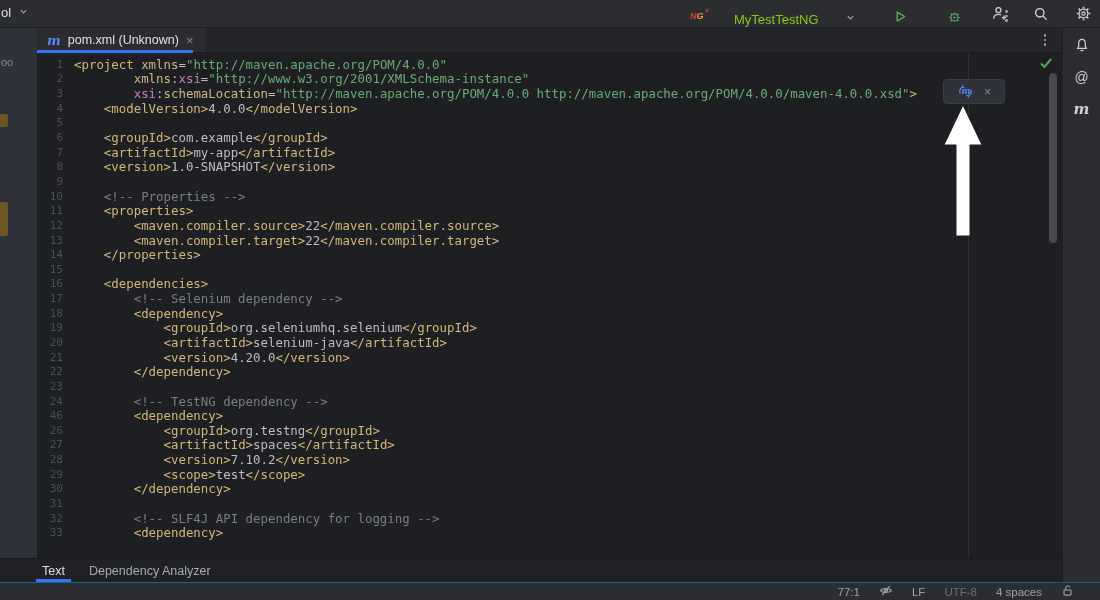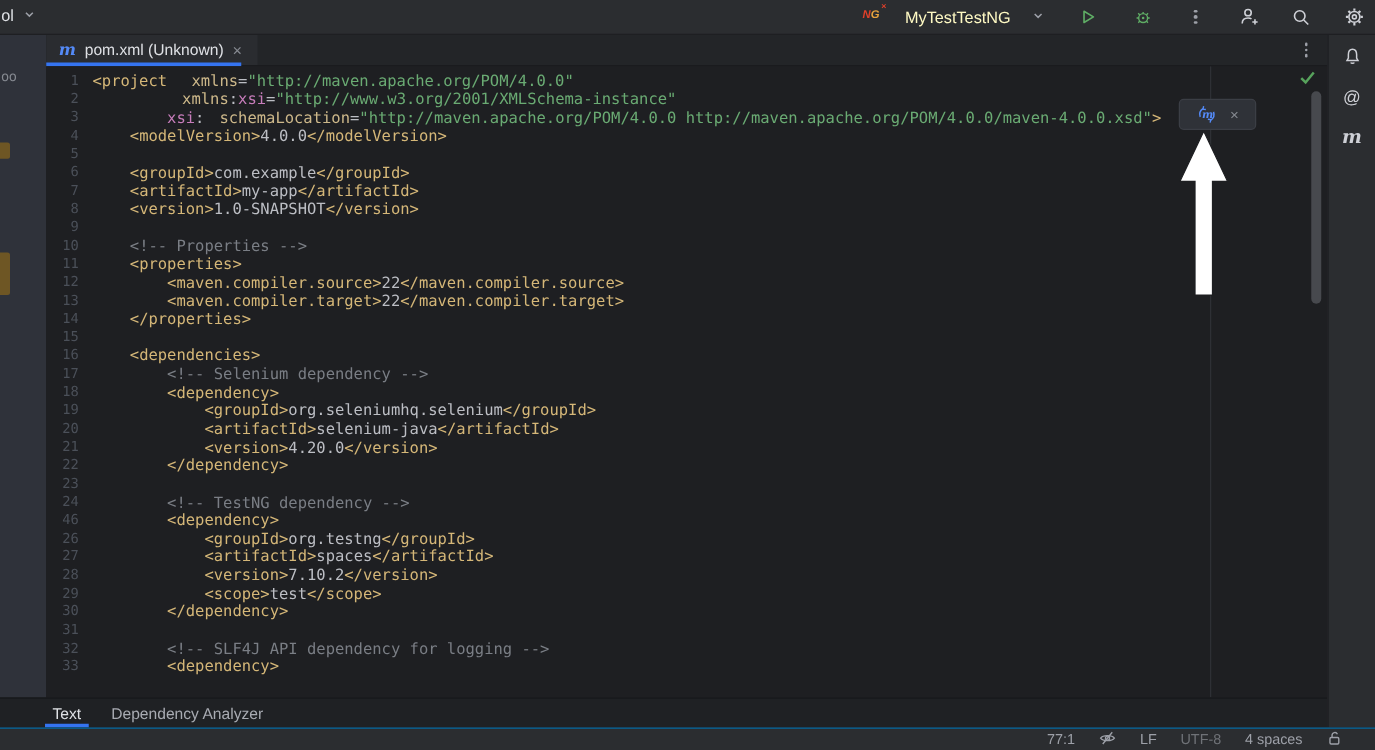--- a/index.html
+++ b/index.html
@@ -5,22 +5,22 @@
   * { margin:0; padding:0; box-sizing:border-box; }
   html,body { width:1100px; height:600px; background:#1e1f22; overflow:hidden; }
   body { font-family:"Liberation Sans", sans-serif; color:#dfe1e5; }
   .app { position:relative; width:896px; height:600px; background:var(--editor-bg,#1e1f22); }
 
   
   .topbar { position:absolute; left:0; top:0; width:1100px; height:28px;
             background:var(--chrome-bg,#2b2d30); border-bottom:1px solid #1e1f22; }
   .proj-frag { position:absolute; left:1px; top:5px; display:flex; align-items:center; gap:7px;
                font-size:13px; color:#dfe1e5; }
-  .run-group { position:absolute; left:690px; top:0; height:27px; display:flex; align-items:center; gap:16px; }
-  .run-name { font-size:13px; color:#fef9c3; }
+  .run-group { position:absolute; left:690px; top:0; height:27px; display:flex; align-items:flex-end; gap:26px; }
+  .run-name { font-size:13px; color:#84cc16; }
   .icon-btn { display:flex; align-items:center; justify-content:center; width:22px; height:22px;
               border-radius:4px; cursor:default; }
   .tb-right { position:absolute; right:6px; top:0; height:27px; display:flex; align-items:center; gap:20px; }
   .testng-badge { position:relative; width:18px; height:16px; font-weight:bold; font-size:9px; letter-spacing:0; }
   .testng-badge .n { color:#e0402a; font-style:italic; }
   .testng-badge .g { color:#e8a33d; font-style:italic; }
   .testng-badge .tx { position:absolute; right:-1px; top:-4px; font-size:7px; color:#e0402a; }
   .kebab { display:flex; flex-direction:column; gap:2px; align-items:center; }
   .kebab i { width:2.5px; height:2.5px; border-radius:50%; background:#9da0a8; }
 
@@ -41,21 +41,21 @@
   .tab-close { font-size:13px; color:#868a91; line-height:1; }
   .tabbar-kebab { margin-left:auto; margin-right:16px; align-self:center; }
 
   .editor { position:relative; height:505px; background:var(--editor-bg,#1e1f22); overflow:hidden; }
   .code-area { position:absolute; left:0; top:4px; right:0; }
   .code-line { display:flex; height:14.65px; align-items:center; }
   .gutter { flex:0 0 36px; text-align:right; padding-right:10px;
             font-family:"DejaVu Sans Mono", monospace; font-size:11px; color:#4b5059; }
   .code-text { font-family:"DejaVu Sans Mono", monospace; font-size:12.4px; white-space:pre; padding-left:1px; }
   .tk-tag { color:var(--tag,#d5b778); }
-  .tk-attr { color:var(--attr,#cdb88a);margin-left:12px; }
+  .tk-attr { color:var(--attr,#cdb88a); }
   .tk-ns  { color:var(--ns,#c77dbb); }
   .tk-str { color:var(--str,#6aab73); }
   .tk-txt { color:var(--txt,#bcbec4); }
   .tk-com { color:var(--com,#7a7e85); }
   .tk-eq  { color:#bcbec4; }
   .guide-line { position:absolute; left:931px; top:0; bottom:0; width:1px; background:#2e3035; }
 
   .reload-widget { position:absolute; left:906px; top:26px; width:62px; height:25px; background:#2f3238;
                    border:1px solid #3b3e45; border-radius:4px; display:flex; align-items:center;
                    justify-content:center; gap:10px; }

